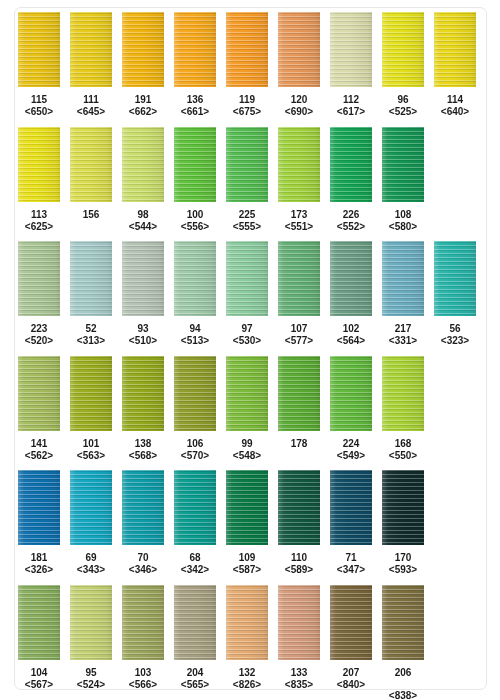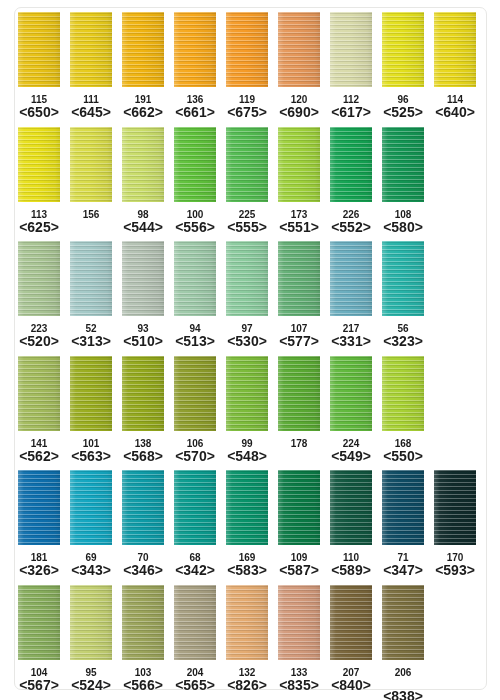--- a/index.html
+++ b/index.html
@@ -109,21 +109,21 @@
     text-align: center;
     line-height: 12px;
   }
   .swatch-number {
     font-size: 10px;
     font-weight: bold;
     color: #1c1c1c;
     display: block;
   }
   .swatch-code {
-    font-size: 14px;
+    font-size: 10px;
     font-weight: bold;
     color: #1c1c1c;
     display: block;
   }
   .swatch-code.empty {
     visibility: hidden;
   }
   .swatch-code.dropped {
     margin-top: 11px;
   }
@@ -363,20 +363,30 @@
           <div class="swatch-chip" style="background: rgb(98, 174, 116);">
             <div class="ribs"></div>
             <div class="sheen"></div>
           </div>
           <div class="swatch-labels">
             <span class="swatch-number">107</span>
             <span class="swatch-code">&lt;577&gt;</span>
           </div>
         </div>
         <div class="swatch-cell">
+          <div class="swatch-chip" style="background: rgb(106, 156, 131);">
+            <div class="ribs"></div>
+            <div class="sheen"></div>
+          </div>
+          <div class="swatch-labels">
+            <span class="swatch-number">102</span>
+            <span class="swatch-code">&lt;564&gt;</span>
+          </div>
+        </div>
+        <div class="swatch-cell">
           <div class="swatch-chip" style="background: rgb(106, 173, 190);">
             <div class="ribs"></div>
             <div class="sheen"></div>
           </div>
           <div class="swatch-labels">
             <span class="swatch-number">217</span>
             <span class="swatch-code">&lt;331&gt;</span>
           </div>
         </div>
         <div class="swatch-cell">
@@ -504,30 +514,20 @@
           </div>
         </div>
         <div class="swatch-cell">
           <div class="swatch-chip" style="background: rgb(10, 155, 142);">
             <div class="ribs"></div>
             <div class="sheen"></div>
           </div>
           <div class="swatch-labels">
             <span class="swatch-number">68</span>
             <span class="swatch-code">&lt;342&gt;</span>
-          </div>
-        </div>
-        <div class="swatch-cell">
-          <div class="swatch-chip" style="background: rgb(8, 146, 105);">
-            <div class="ribs"></div>
-            <div class="sheen"></div>
-          </div>
-          <div class="swatch-labels">
-            <span class="swatch-number">169</span>
-            <span class="swatch-code">&lt;583&gt;</span>
           </div>
         </div>
         <div class="swatch-cell">
           <div class="swatch-chip" style="background: rgb(10, 122, 69);">
             <div class="ribs"></div>
             <div class="sheen"></div>
           </div>
           <div class="swatch-labels">
             <span class="swatch-number">109</span>
             <span class="swatch-code">&lt;587&gt;</span>

